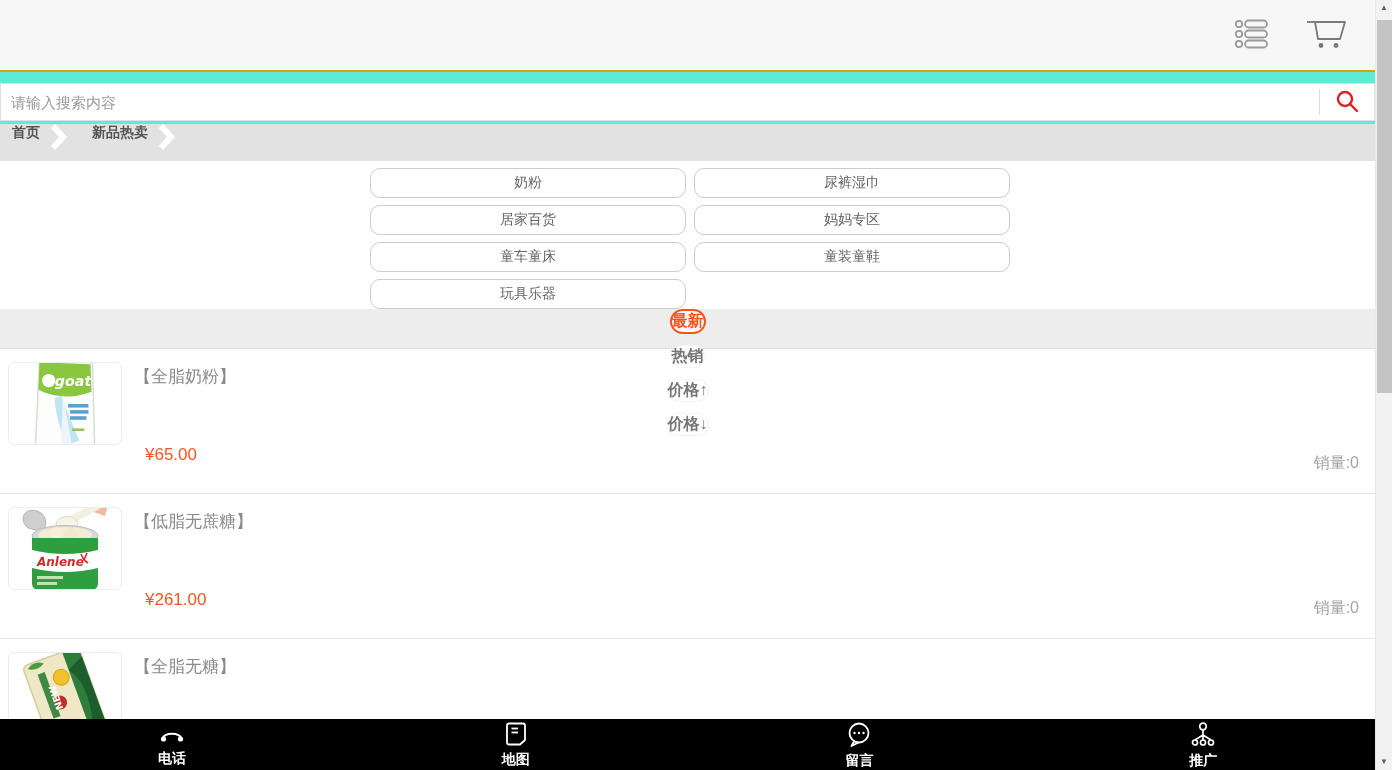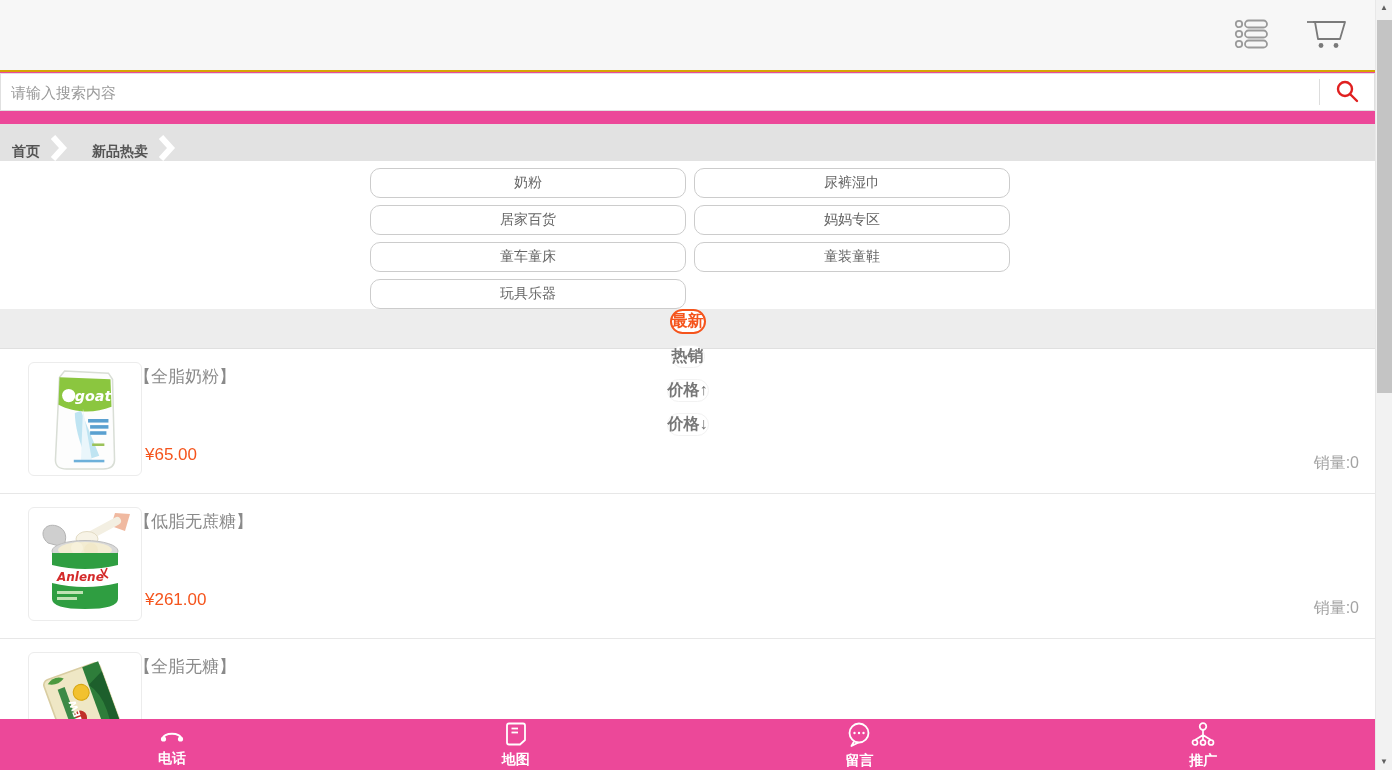--- a/index.html
+++ b/index.html
@@ -15,31 +15,31 @@
   .logo { position:absolute; left:8px; top:6px; display:flex; align-items:flex-start; cursor:pointer; }
   .logo-text { margin-top:10px; color:#9b93c8; font-weight:bold; letter-spacing:1px; }
   .logo-word { display:inline-block; font-size:24px; line-height:1; }
   .logo-word::first-letter { font-size:40px; }
   .logo-trail { position:absolute; left:34px; top:52px; width:132px; height:10px;
     border-bottom:2px dotted #c6c1de; border-radius:50%; }
   .header-icons { position:absolute; right:28px; top:14px; display:flex; gap:36px; align-items:center; }
   .hicon { background:none; border:none; cursor:pointer; display:flex; align-items:center; }
 
   
-  .search-band { height:52px; background:#ec4899; padding-top:1px; }
+  .search-band { height:52px; background:#5eead4; padding-top:11px; }
   .search-bar { height:38px; background:#fff; border:1px solid #e0e0e0; display:flex; align-items:center; }
   .search-input { flex:1; height:100%; border:none; outline:none; background:transparent;
     font-size:15px; color:#555; padding:0 10px; font-family:inherit; }
   .search-input::placeholder { color:#9a9a9a; }
   .search-divider { width:1px; height:26px; background:#ddd; }
   .search-btn { width:54px; height:100%; background:#fff; border:none; cursor:pointer;
     display:flex; align-items:center; justify-content:center; }
 
   
-  .breadcrumb { height:37px; background:#e2e2e2; display:flex; align-items:flex-end; padding-left:12px; }
+  .breadcrumb { height:37px; background:#e2e2e2; display:flex; align-items:flex-start; padding-left:12px; }
   .crumb { font-size:14px; font-weight:bold; color:#555; cursor:pointer; }
   .crumb-chevron { margin:0 24px 0 10px; display:flex; }
 
   
   .category-section { background:#fff; padding:7px 0 0 370px; height:148px; }
   .category-grid { width:640px; display:grid; grid-template-columns:316px 316px; column-gap:8px; row-gap:7px; }
   .category-btn { height:30px; background:#fff; border:1px solid #ccc; border-radius:10px;
     font-size:14px; color:#666; display:flex; align-items:center; justify-content:center;
     cursor:pointer; font-family:inherit; }
 
@@ -47,30 +47,30 @@
   .sort-bar { height:40px; background:#ededed; border-bottom:1px solid #e0e0e0;
     display:flex; align-items:center; padding:0 8px; gap:11px;flex-direction:column; }
   .sort-pill { flex:1; height:28px; background:#fff; border:1px solid #f2f2f2; border-radius:14px;
     display:flex; align-items:center; justify-content:center;
     font-size:16px; font-weight:bold; color:#777; cursor:pointer; font-family:inherit; }
   .sort-pill.active { border:2px solid #f5541c; color:#f5541c; }
 
   
   .product-list { background:#fff; }
   .product-row { position:relative; height:145px; border-bottom:1px solid #e7e7e7; cursor:pointer; }
-  .product-img { position:absolute; left:8px; top:13px; width:114px; height:114px;
+  .product-img { position:absolute; left:8px; top:13px; width:114px; height:83px;
     border:1px solid #ececec; border-radius:6px; background:#fff; overflow:hidden;
-    display:flex; align-items:center; justify-content:center;margin-left:20px; }
+    display:flex; align-items:center; justify-content:center; }
   .product-title { position:absolute; left:134px; top:16px; font-size:17px; color:#8a8a8a; }
   .product-price { position:absolute; left:145px; top:96px; font-size:17px; color:#f5541c; }
   .product-sales { position:absolute; right:16px; top:104px; font-size:16px; color:#a3a3a3; }
 
   
   .bottom-nav { position:absolute; left:0; bottom:0; width:1375px; height:51px;
-    background:#ec4899; display:flex; z-index:5; }
+    background:#000000; display:flex; z-index:5; }
   .nav-item { flex:1; display:flex; flex-direction:column; align-items:center;
     justify-content:center; gap:1px; cursor:pointer; padding-top:2px; }
   .nav-label { font-size:14px; font-weight:bold; color:#fff; }
 
   
   .scrollbar { position:absolute; right:0; top:0; width:17px; height:770px;
     background:#f2f2f2; border-left:1px solid #e8e8e8; z-index:10; }
   .scroll-arrow { position:absolute; left:0; width:16px; text-align:center;
     color:#606060; font-size:8px; line-height:10px; cursor:pointer; }
   .scroll-arrow.up { top:3px; }

